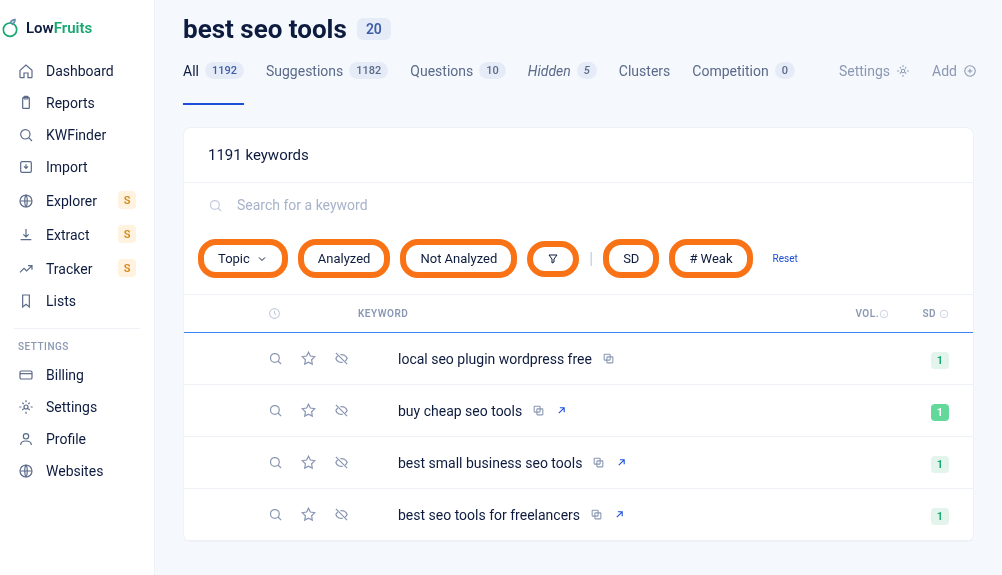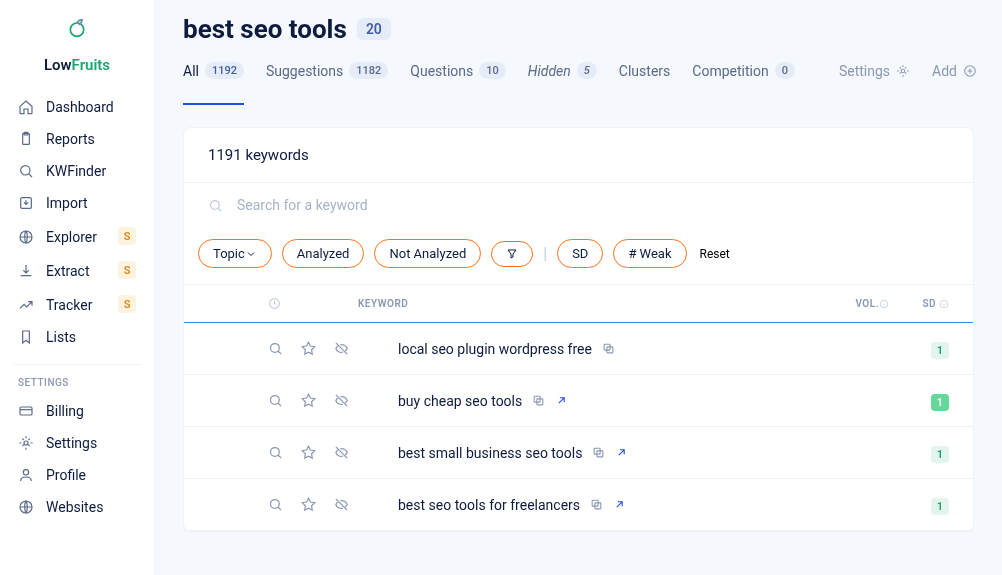--- a/index.html
+++ b/index.html
@@ -1,18 +1,18 @@
 <!DOCTYPE html>
 <html><head>
 <meta charset="utf-8">
 <style>
 *{box-sizing:border-box;margin:0;padding:0;font-family:-apple-system,BlinkMacSystemFont,"Segoe UI",Roboto,sans-serif}
 body{background:#f5f8fc;color:#0d1b3e;display:flex;width:1002px;height:575px;overflow:hidden}
 .sidebar{width:155px;background:#fff;border-right:1px solid #eef1f6;display:flex;flex-direction:column;padding:18px 0}
-.logo{display:flex;flex-direction:column;align-items:center;gap:18px;margin-bottom:18px}
+.logo{display:flex;flex-direction:row;align-items:center;gap:6px;margin-bottom:18px}
 .logo-text{font-weight:600;font-size:15px}
 .logo-low{color:#0d1b3e}.logo-fruits{color:#18a86f}
 .nav{display:flex;flex-direction:column;gap:2px;padding:0 8px}
 .nav-item{display:flex;align-items:flex-end;gap:12px;padding:7px 10px;font-size:14px;color:#0d1b3e;cursor:pointer;border-radius:6px}
 .nav-item .icon{width:16px;height:16px;flex-shrink:0;color:#5a6a8a}
 .nav-item .badge-s{margin-left:auto;width:18px;height:18px;border-radius:4px;background:#fff2df;color:#d48a1b;font-size:11px;display:flex;align-items:center;justify-content:center;font-weight:600}
 .divider{height:1px;background:#eef1f6;margin:12px 14px}
 .section-label{font-size:10px;letter-spacing:.5px;color:#8b98b3;padding:0 18px 8px;font-weight:500}
 .main{flex:1;padding:14px 28px;overflow:auto}
 .title-row{display:flex;align-items:center;gap:10px;margin-bottom:18px}
@@ -27,24 +27,24 @@
 .tab.right{color:#8b98b3}
 .tab .gear,.tab .plus{width:14px;height:14px}
 .spacer{flex:1}
 .card{background:#fff;border:1px solid #eef1f6;border-radius:8px}
 .card-header{padding:18px 24px;font-size:15px;font-weight:400;border-bottom:1px solid #eef1f6}
 .search-row{padding:14px 24px;display:flex;align-items:flex-end;gap:14px}
 .search-row .s-icon{width:15px;height:15px;color:#c3ccdd}
 .search-input{border:none;outline:none;font-size:14px;flex:1;color:#0d1b3e}
 .search-input::placeholder{color:#a7b3c9}
 .filter-row{padding:12px 14px 16px;display:flex;align-items:center;gap:10px;flex-wrap:wrap}
-.chip{border:1px solid #f97316;background:#fff;border-radius:18px;padding:6px 14px;font-size:13px;color:#0d1b3e;cursor:pointer;display:flex;align-items:center;}
+.chip{border:6px solid #f97316;background:#fff;border-radius:18px;padding:6px 14px;font-size:13px;color:#0d1b3e;cursor:pointer;display:flex;align-items:center;gap:6px}
 .chip svg{width:12px;height:12px}
 .filter-sep{color:#c3ccdd}
-.reset{color:#000000;font-size:12px;cursor:pointer;margin-left:3px}
+.reset{color:#1d4ed8;font-size:10px;cursor:pointer;margin-left:10px}
 .thead{display:flex;align-items:center;padding:12px 24px;border-top:1px solid #eef1f6;border-bottom:1px solid #3b82f6;font-size:10px;letter-spacing:.5px;color:#8b98b3;font-weight:600}
 .col-check{width:60px}
 .col-clock{width:90px;display:flex;align-items:center}
 .col-kw{flex:1}
 .col-vol{width:70px;text-align:right}
 .col-sd{width:60px;text-align:right}
 .trow{display:flex;align-items:center;padding:16px 24px;border-bottom:1px solid #eef1f6}
 .dot{width:12px;height:12px;border-radius:50%;background:#e6ecf7}
 .row-actions{display:flex;gap:18px;align-items:center;width:130px}
 .row-actions svg{width:15px;height:15px;color:#8b98b3}

